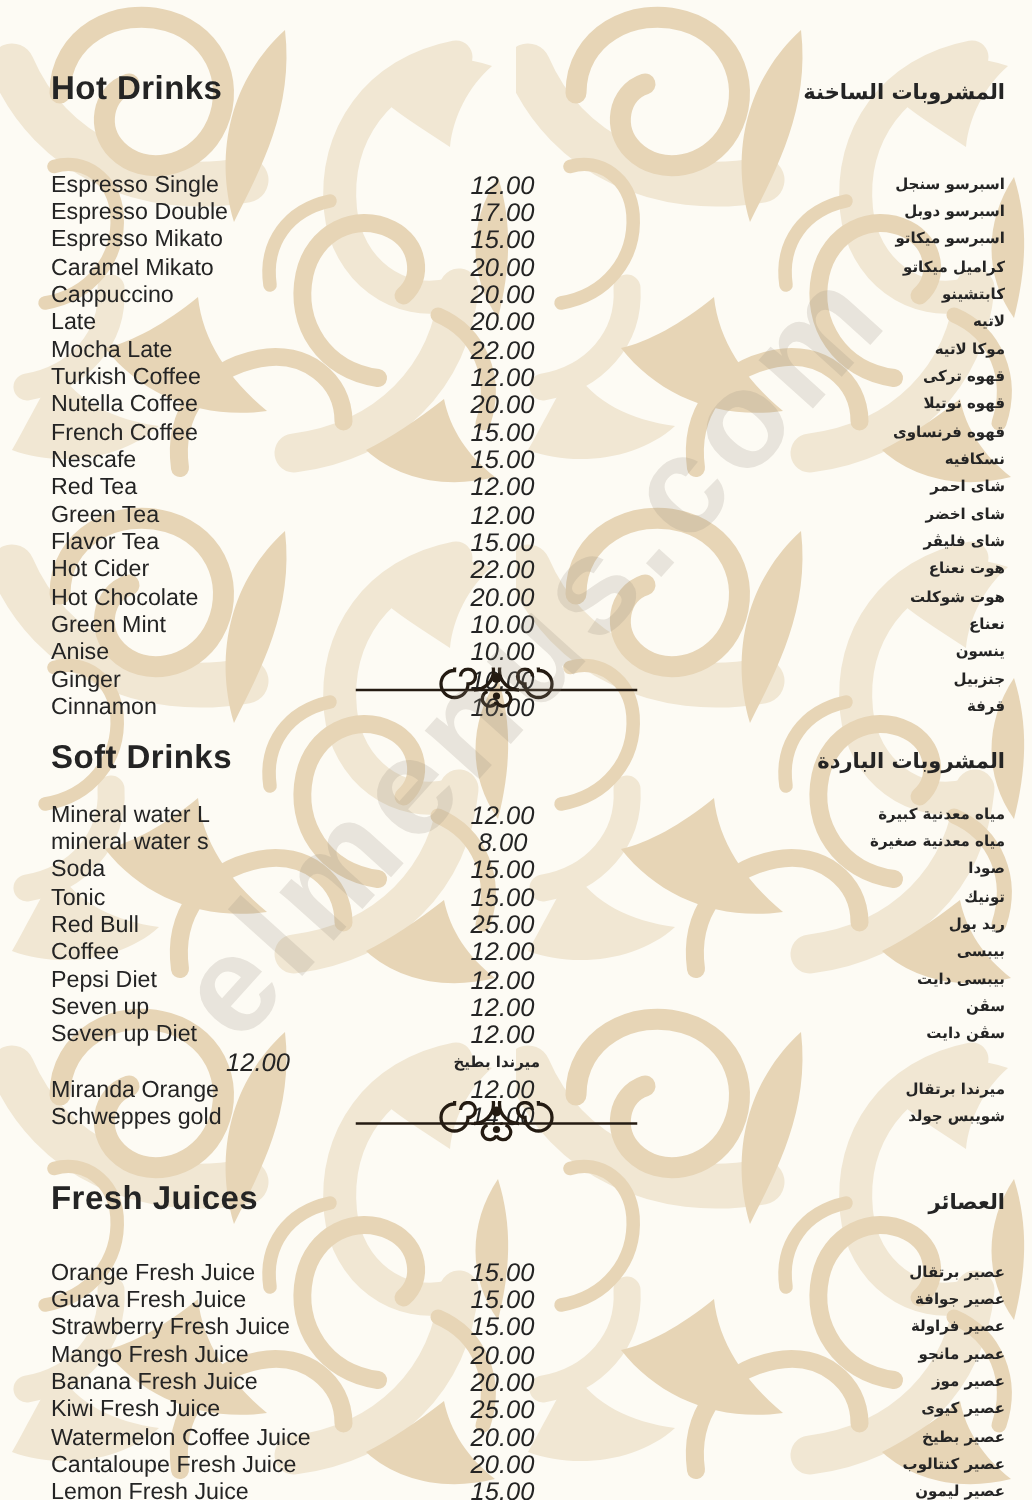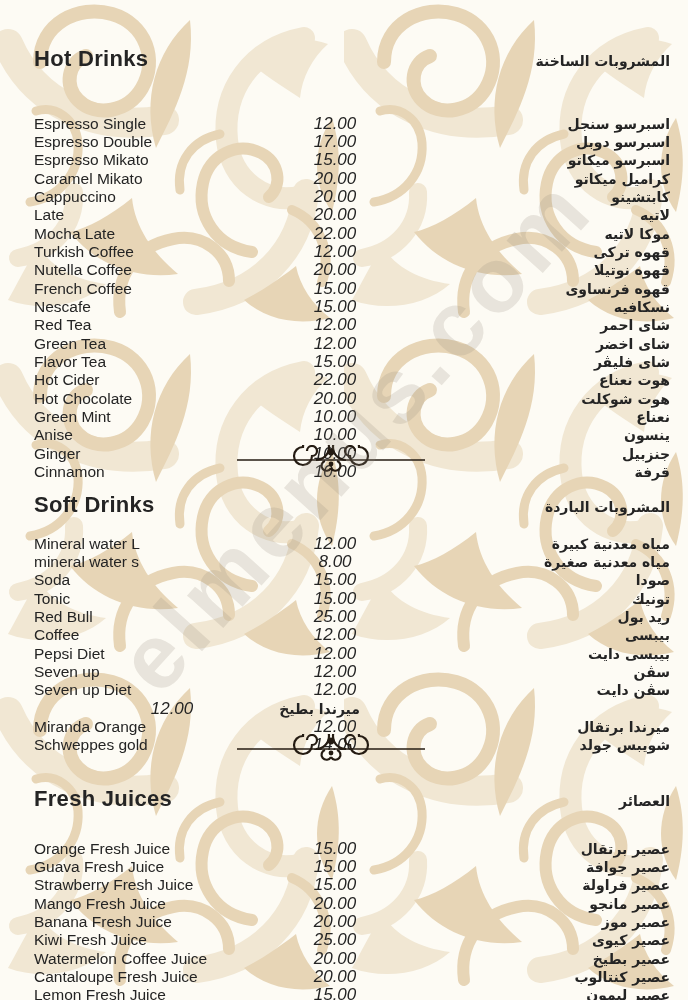--- a/index.html
+++ b/index.html
@@ -34,21 +34,21 @@
   }
 
   #sec0 .rows { margin-top: 26px; }
   #sec1 .rows { }
   #sec2 .rows { margin-top: 11px; }
 
   .row { display: grid; grid-template-columns: 276px 50px 1fr; line-height: 18.35px; }
   .en    { font-size: 15.5px; white-space: nowrap; }
   .price { font-size: 17px; text-align: center; font-style: italic; }
   .ar {
-    font-size: 14px; font-weight: bold; text-align: right; direction: rtl;
+    font-size: 10px; font-weight: bold; text-align: right; direction: rtl;
     font-family: "DejaVu Sans", sans-serif; line-height: 18.35px; white-space: nowrap;
   }
 
   .divider { position: absolute; left: 237px; width: 188px; height: 30px; z-index: 2; }
   #div0 { top: 445px; }
   #div1 { top: 734px; }
 </style>
 </head>
 <body>
 

